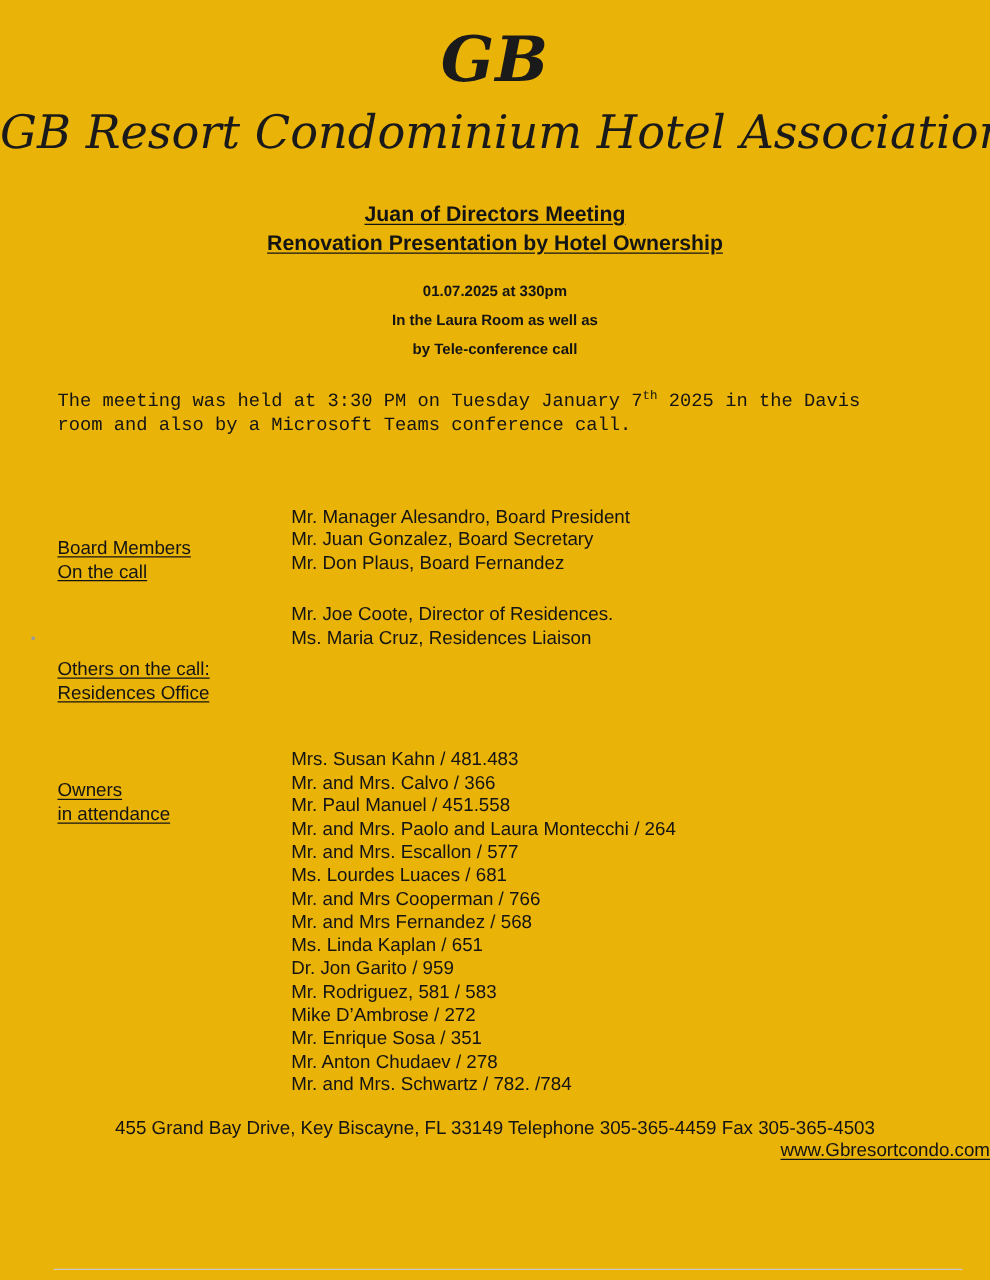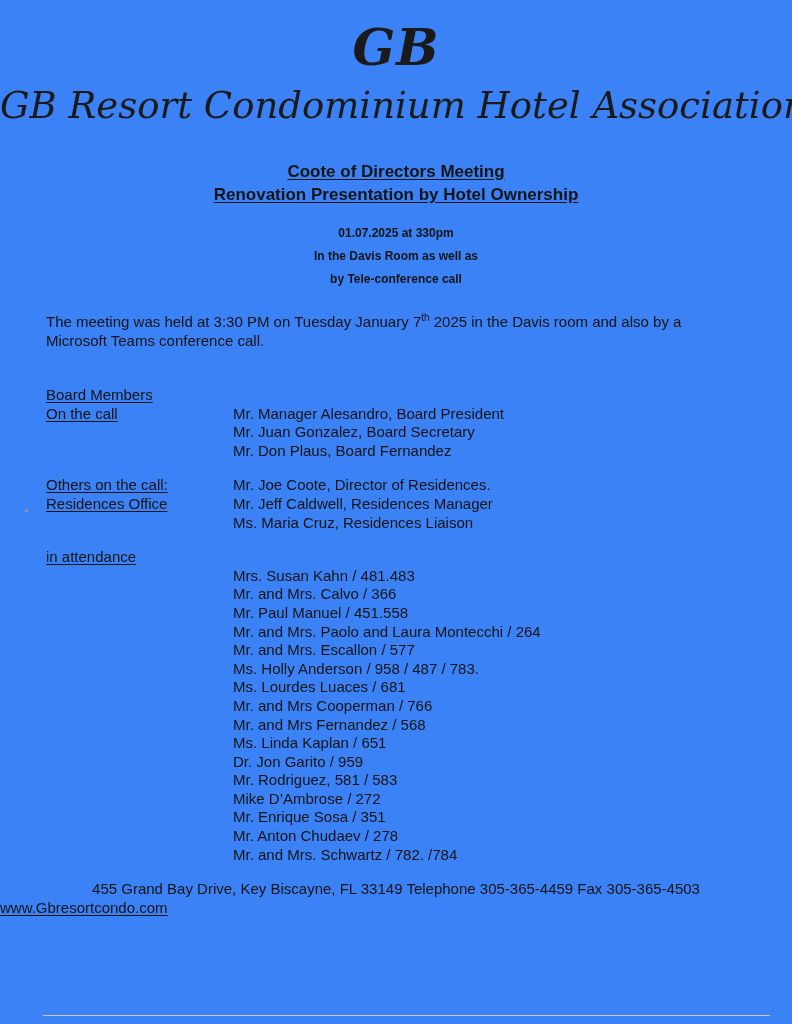--- a/index.html
+++ b/index.html
@@ -1,19 +1,19 @@
 <!DOCTYPE html>
 <html><head>
 <meta charset="utf-8">
 <style>
   html,body { margin:0; padding:0; background:#ffffff; }
   .page {
     position:relative;
     width:792px; height:1024px;
-    background:#3b82f6;
+    background:#eab308;
     color:#141414;
     font-family:"Liberation Sans","DejaVu Sans",sans-serif;
     overflow:hidden;
   }
   .monogram {
     padding-top:20px;
     text-align:center;
     font-family:"DejaVu Serif","Liberation Serif",serif;
     font-style:italic;
     font-weight:bold;
@@ -31,57 +31,57 @@
     line-height:44px;
     white-space:nowrap;
     color:#1a1a1a;
   }
   .meeting-head { margin-top:32px; text-align:center; font-weight:bold; font-size:17px; line-height:23px; }
   .meeting-head .u { text-decoration:underline; text-underline-offset:2px; }
   .meeting-when { margin-top:16px; text-align:center; font-weight:bold; font-size:12px; line-height:23px; }
   .intro {
     margin:22px 46px 0 46px;
     width:676px;
-    font-size:15px; line-height:18.5px;
+    font-size:15px; line-height:18.5px;font-family:Liberation Mono, monospace;
   }
   .intro sup { font-size:10px; line-height:0; }
   .sections { margin-top:36px; }
   .section { display:flex; margin:0 0 16px 46px; font-size:15px; line-height:18.6px; }
-  .labels { width:187px; flex:0 0 187px; }
+  .labels { width:187px; flex:0 0 187px;margin-top:44px; }
   .label-line { text-decoration:underline; text-underline-offset:2px; }
   .entries { flex:1; }
   .summary {
     margin:14px 38px 0 38px;
     text-align:center;
     font-weight:bold;
     font-size:15px; line-height:19.5px;
   }
   .address { margin-top:12px; text-align:center; font-size:15px; line-height:18.5px; }
-  .website { text-align:left; font-size:15px; line-height:18.5px; }
+  .website { text-align:right; font-size:15px; line-height:18.5px; }
   .website span { text-decoration:underline; text-underline-offset:2px; }
   .scan-line { position:absolute; left:43px; width:727px; top:1015px; height:1px; background:#c9c9c9; }
   .scan-dot { position:absolute; left:25px; top:509px; width:3px; height:3px; background:#9a9a9a; border-radius:50%; }
 </style>
 </head>
 <body>
 
 <div class="page">
 
   <div class="monogram">GB</div>
 
   <div class="org-title">GB Resort Condominium Hotel Association, Inc.</div>
 
   <div class="meeting-head">
-    <div class="u">Coote of Directors Meeting</div>
+    <div class="u">Juan of Directors Meeting</div>
     <div class="u">Renovation Presentation by Hotel Ownership</div>
   </div>
 
   <div class="meeting-when">
     <div>01.07.2025 at 330pm</div>
-    <div>In the Davis Room as well as</div>
+    <div>In the Laura Room as well as</div>
     <div>by Tele-conference call</div>
   </div>
 
   <p class="intro"><span>The meeting was held at 3:30 PM on Tuesday January 7</span><sup>th</sup><span> 2025 in the Davis room and also by a Microsoft Teams conference call.</span></p>
 
   <div class="sections" id="sections">
       <div class="section">
         <div class="labels">
           <div class="label-line">Board Members</div>
           <div class="label-line">On the call</div>
@@ -92,35 +92,34 @@
           <div class="entry-line">Mr. Don Plaus, Board Fernandez</div>
         </div>
       </div>
       <div class="section">
         <div class="labels">
           <div class="label-line">Others on the call:</div>
           <div class="label-line">Residences Office</div>
         </div>
         <div class="entries">
           <div class="entry-line">Mr. Joe Coote, Director of Residences.</div>
-          <div class="entry-line">Mr. Jeff Caldwell, Residences Manager</div>
           <div class="entry-line">Ms. Maria Cruz, Residences Liaison</div>
         </div>
       </div>
       <div class="section">
         <div class="labels">
+          <div class="label-line">Owners</div>
           <div class="label-line">in attendance</div>
         </div>
         <div class="entries" style="padding-top: 18.6px;">
           <div class="entry-line">Mrs. Susan Kahn / 481.483</div>
           <div class="entry-line">Mr. and Mrs. Calvo / 366</div>
           <div class="entry-line">Mr. Paul Manuel / 451.558</div>
           <div class="entry-line">Mr. and Mrs. Paolo and Laura Montecchi / 264</div>
           <div class="entry-line">Mr. and Mrs. Escallon / 577</div>
-          <div class="entry-line">Ms. Holly Anderson / 958 / 487 / 783.</div>
           <div class="entry-line">Ms. Lourdes Luaces / 681</div>
           <div class="entry-line">Mr. and Mrs Cooperman / 766</div>
           <div class="entry-line">Mr. and Mrs Fernandez / 568</div>
           <div class="entry-line">Ms. Linda Kaplan / 651</div>
           <div class="entry-line">Dr. Jon Garito / 959</div>
           <div class="entry-line">Mr. Rodriguez, 581 / 583</div>
           <div class="entry-line">Mike D’Ambrose / 272</div>
           <div class="entry-line">Mr. Enrique Sosa / 351</div>
           <div class="entry-line">Mr. Anton Chudaev / 278</div>
           <div class="entry-line">Mr. and Mrs. Schwartz / 782. /784</div>

